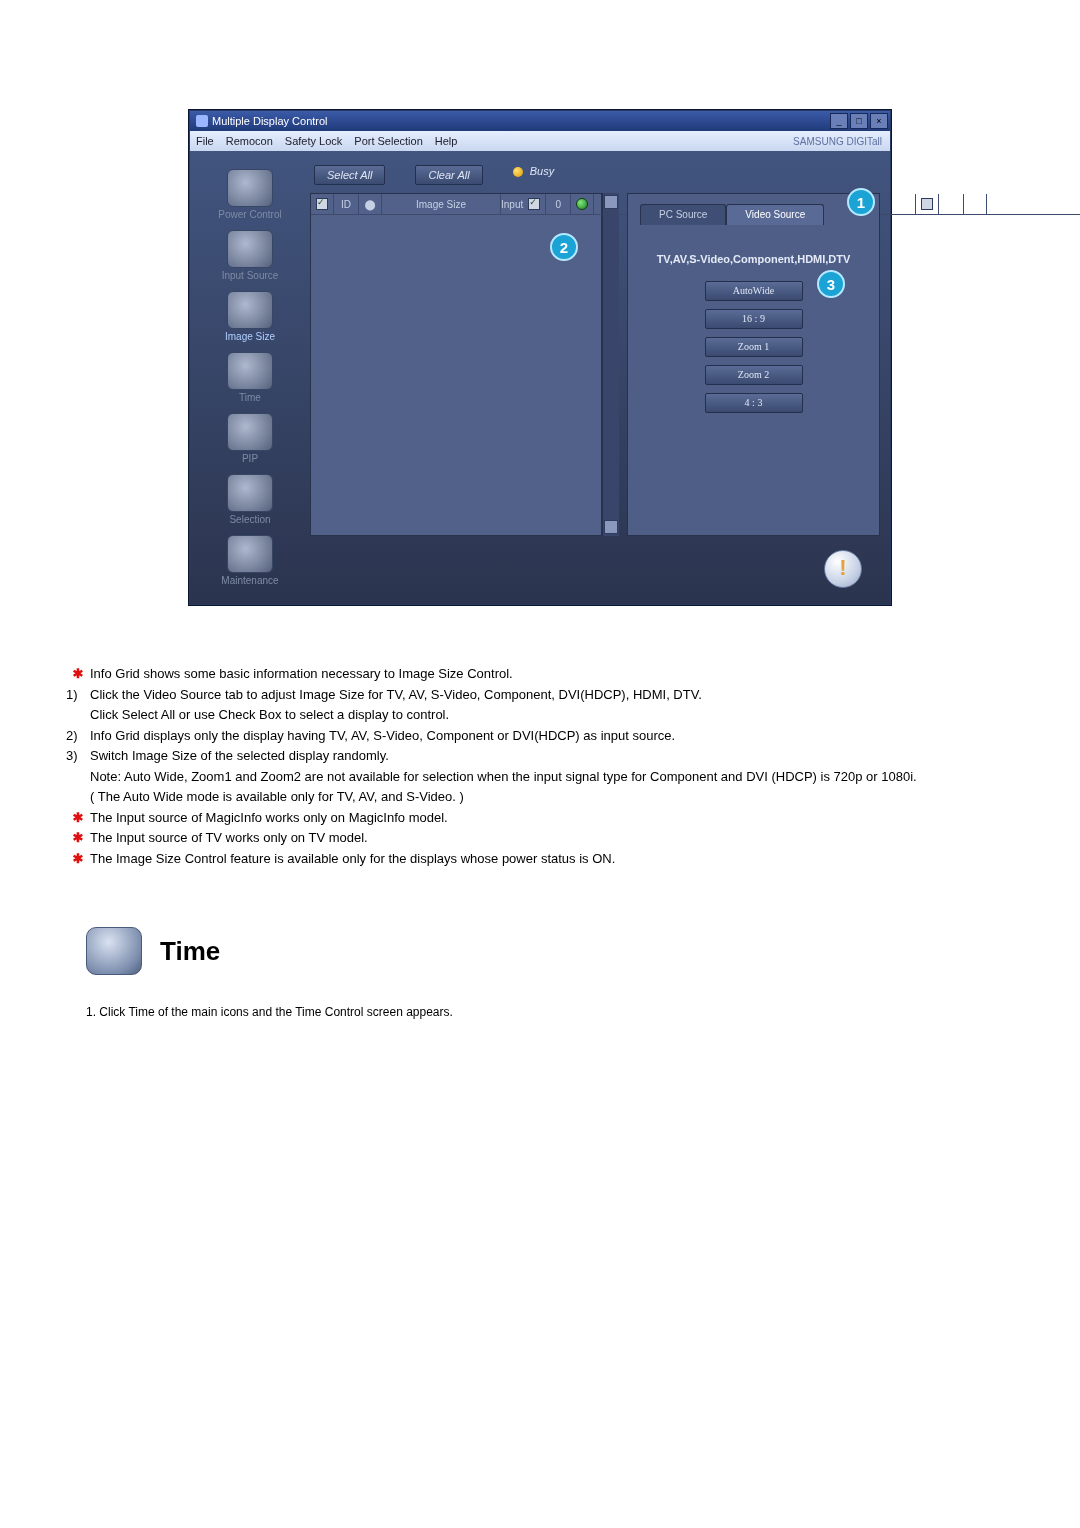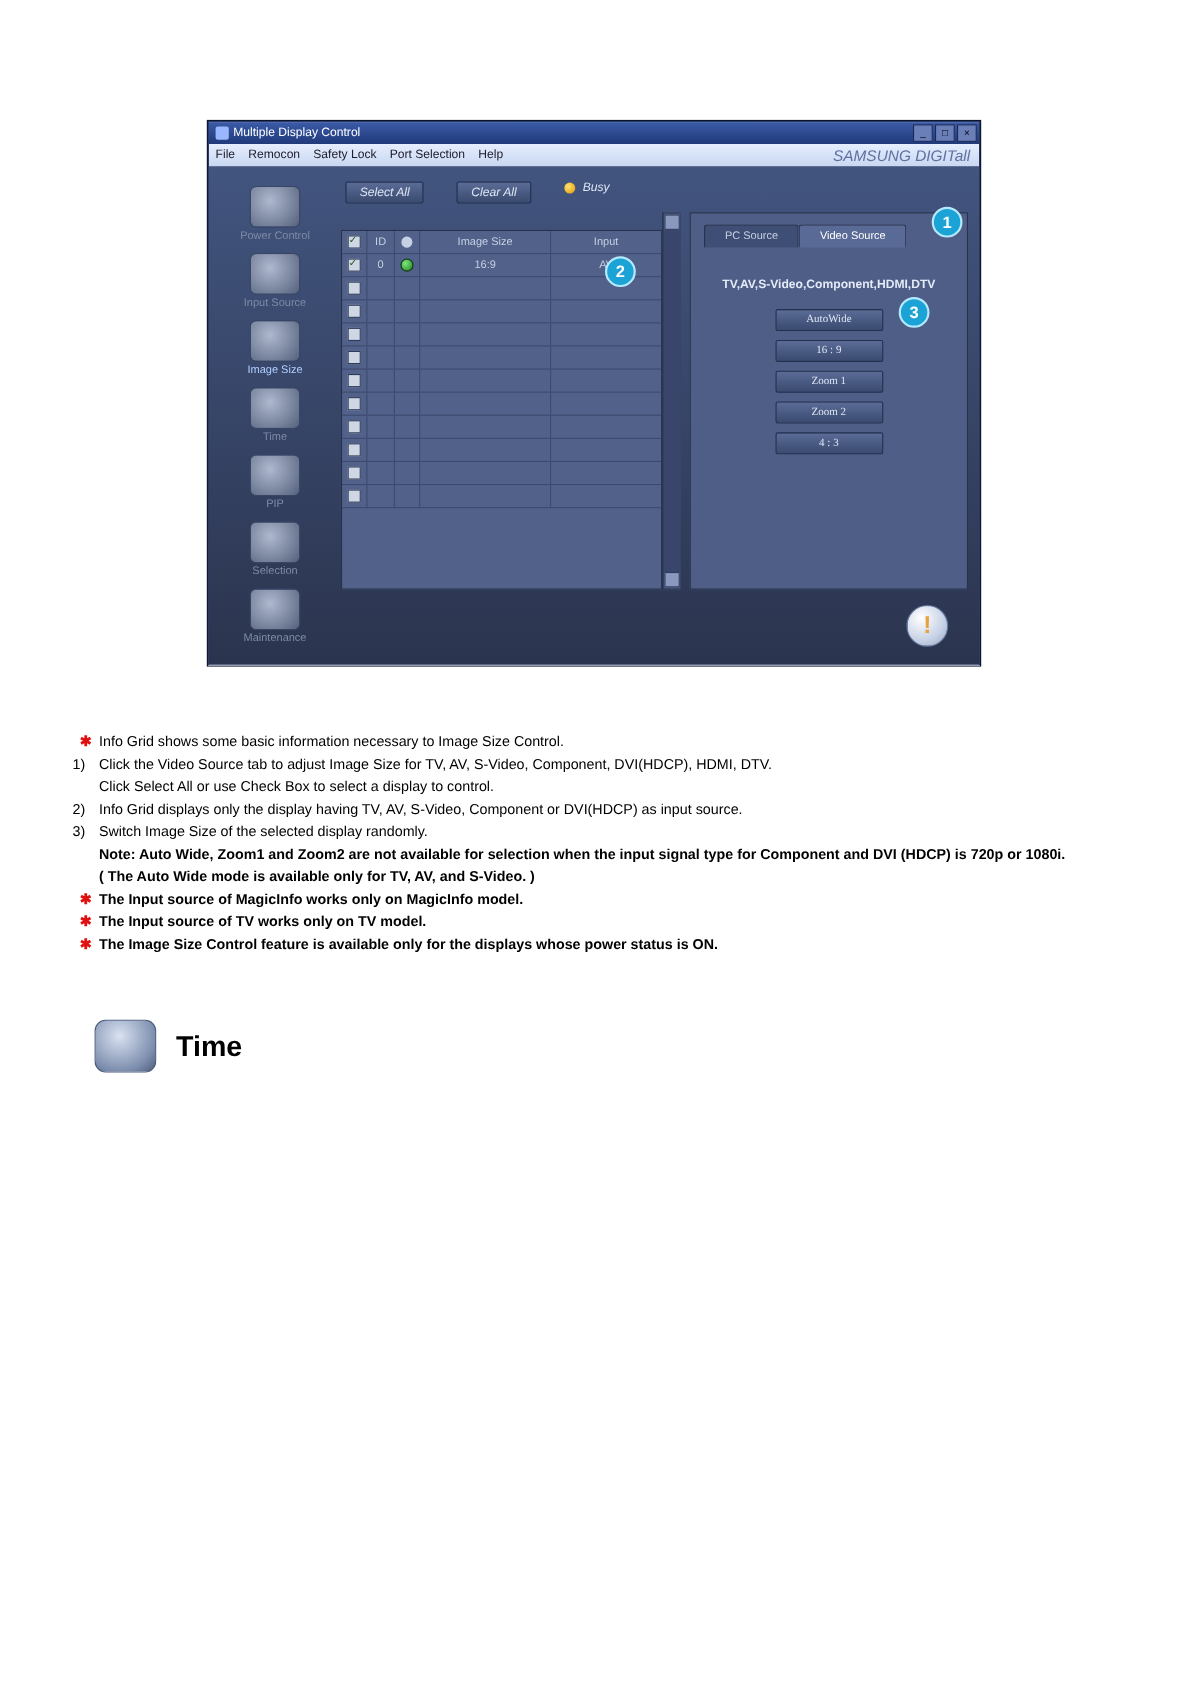--- a/index.html
+++ b/index.html
@@ -60,23 +60,22 @@
     align-items: center;
     padding: 0 6px;
     gap: 12px;
     font-size: 11px;
     color: #202030;
     position: relative;
   }
   .menubar .brand {
     position: absolute;
     right: 8px;
-    font-size: 14px;
+    font-size: 10px;
     color: #6070a0;
-    font-style: italic;
     text-align: right;
   }
   .body-area {
     background: linear-gradient(#42557f, #2b344e);
     display: flex;
     min-height: 380px;
   }
   
   .sidebar {
     width: 120px;
@@ -143,22 +142,21 @@
     display: flex;
     gap: 8px;
     flex: 1;
   }
   
   .grid-wrap {
     background: #52618a;
     border: 1px solid #28324c;
     width: 290px;
     display: flex;
-    flex-direction: column;
-    margin-top: 16px;
+    flex-direction: row;
   }
   .grid-header-row, .grid-row {
     display: flex;
     align-items: center;
     height: 20px;
     font-size: 10px;
     color: #c6d0e4;
     border-bottom: 1px solid #3d4a6e;
   }
   .grid-header-row {
@@ -315,21 +313,21 @@
     line-height: 1.35;
   }
   .starline .star, .numline .num {
     width: 24px;
     flex: 0 0 24px;
   }
   .starline .star { color: #e01010; font-weight: bold; text-align: center; }
   .numline .num { text-align: left; }
   .starline .txt, .numline .txt, .contline .txt { flex: 1; }
   .contline { margin-left: 24px; }
-  .bold { font-weight: bold; }
+  .bold { font-weight: normal; }
   
   .section-heading {
     display: flex;
     align-items: center;
     gap: 18px;
     margin: 60px 0 30px 20px;
   }
   .section-heading .icon3d {
     width: 54px; height: 46px;
     border-radius: 10px;
@@ -604,14 +602,17 @@
         <span class="star">✱</span>
         <span class="txt bold">The Image Size Control feature is available only for the displays whose power status is ON.</span>
       </div>
   </div>
 
   <div class="section-heading">
     <div class="icon3d"></div>
     <h2>Time</h2>
   </div>
 
+  <div style="margin-left:20px;">
+    <span>1.  Click Time of the main icons and the Time Control screen appears.</span>
+  </div>
 
 </div>
 
 </body></html>

